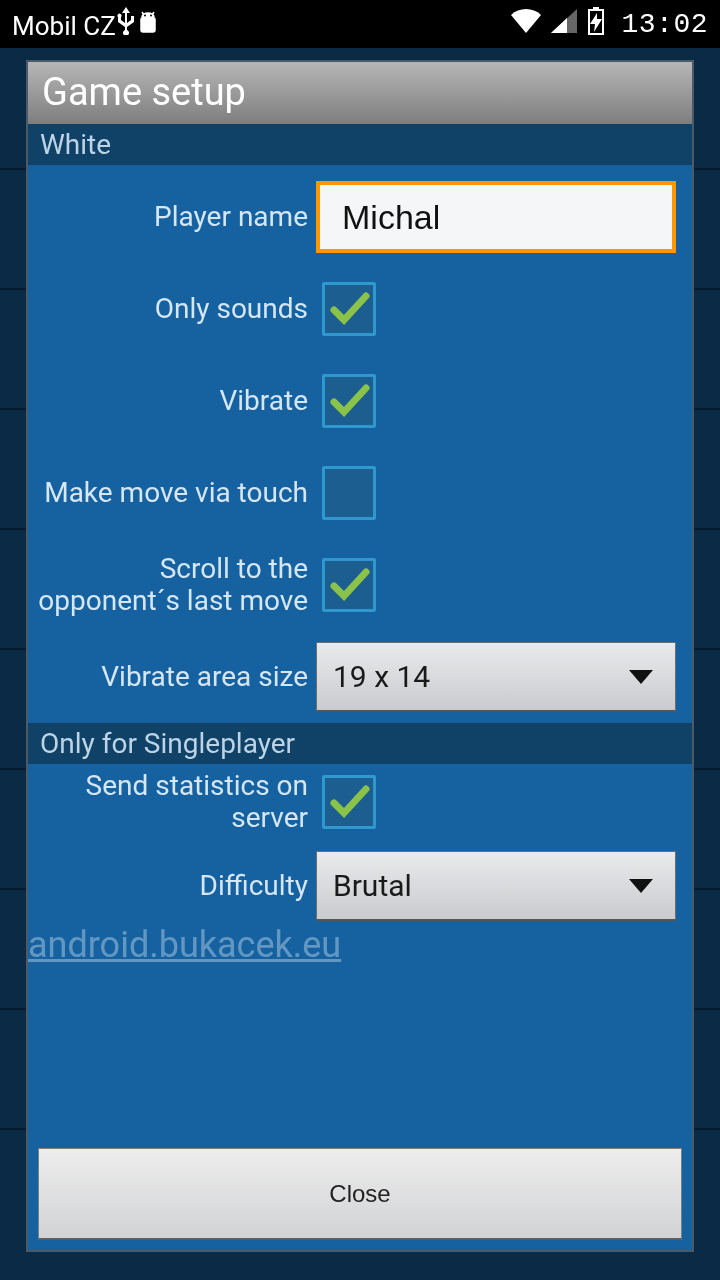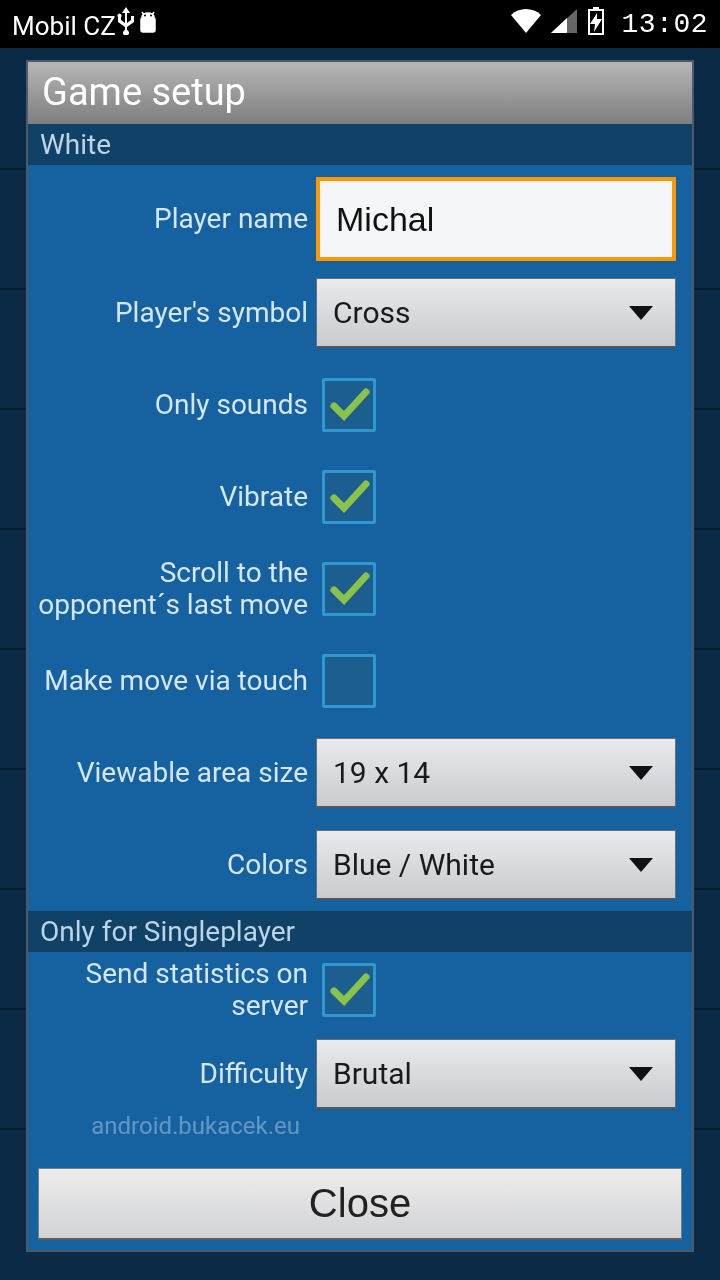--- a/index.html
+++ b/index.html
@@ -84,25 +84,25 @@
     line-height: 1.15;
     padding-right: 8px;
   }
   .row .control {
     flex: 1;
     display: flex;
   }
   
   .text-input {
     width: 100%;
-    height: 84px;
+    height: 72px;
     background: #f5f6f7;
     border: 4px solid #ff9800;
     font-size: 34px;
-    padding: 0 16px;
+    padding: 0 22px;
     color: #111;
     outline: none;
   }
   
   .spinner {
     width: 100%;
     height: 70px;
     background: linear-gradient(#e9eaec, #c9cbce);
     border: 1px solid #6a6d71;
     border-bottom: 2px solid #555;
@@ -140,37 +140,38 @@
   .checkbox svg { display: none; }
   .checkbox.checked svg { display: block; }
 
   
   .button-bar {
     padding: 8px 10px 10px;
     background: #1662a1;
   }
   .close-btn {
     width: 100%;
-    height: 72px;
+    height: 92px;
     background: linear-gradient(#ededed, #d2d3d5);
     border: 1px solid #7b7e82;
     border-bottom: 2px solid #5b5d60;
-    font-size: 40px;
+    font-size: 24px;
     color: #222;
     cursor: pointer;
   }
 
   .cutoff {
     color: #d5e6f5;
-    font-size: 24px;
+    font-size: 36px;
     text-align: right;
     width: 280px;
     padding-right: 8px;
     opacity: 0.4;
     margin-top: -8px;
+    text-decoration: underline;
   }
 </style>
 </head>
 <body>
 
 <div class="status-bar">
   <div class="status-left">
     <span>Mobil CZ</span>
     <span class="usb-icon">
       <svg width="20" height="28" viewBox="0 0 20 28">
@@ -227,29 +228,20 @@
 
   <div class="form">
 
     <div class="row">
       <div class="label">Player name</div>
       <div class="control">
         <input class="text-input" value="Michal" style="">
       </div>
     </div>
 
-    <div class="row">
-      <div class="label">Player's symbol</div>
-      <div class="control">
-        <div class="spinner">
-          <span>Cross</span>
-          <span class="caret"></span>
-        </div>
-      </div>
-    </div>
 
     <div class="row">
       <div class="label">Only sounds</div>
       <div class="control">
         <div class="checkbox checked">
           <svg width="42" height="42" viewBox="0 0 42 42">
               <path d="M6 22 L16 32 L38 8" stroke="#8bc34a" stroke-width="7" fill="none" stroke-linecap="round"></path>
             </svg>
         </div>
       </div>
@@ -260,58 +252,49 @@
       <div class="control">
         <div class="checkbox checked">
           <svg width="42" height="42" viewBox="0 0 42 42">
               <path d="M6 22 L16 32 L38 8" stroke="#8bc34a" stroke-width="7" fill="none" stroke-linecap="round"></path>
             </svg>
         </div>
       </div>
     </div>
 
     <div class="row">
+      <div class="label">Make move via touch</div>
+      <div class="control">
+        <div class="checkbox">
+          
+        </div>
+      </div>
+    </div>
+
+    <div class="row">
       <div class="label">Scroll to the opponent´s last move</div>
       <div class="control">
         <div class="checkbox checked">
           <svg width="42" height="42" viewBox="0 0 42 42">
               <path d="M6 22 L16 32 L38 8" stroke="#8bc34a" stroke-width="7" fill="none" stroke-linecap="round"></path>
             </svg>
         </div>
       </div>
     </div>
 
     <div class="row">
-      <div class="label">Make move via touch</div>
-      <div class="control">
-        <div class="checkbox">
-          
-        </div>
-      </div>
-    </div>
-
-    <div class="row">
-      <div class="label">Viewable area size</div>
+      <div class="label">Vibrate area size</div>
       <div class="control">
         <div class="spinner">
           <span>19 x 14</span>
           <span class="caret"></span>
         </div>
       </div>
     </div>
 
-    <div class="row">
-      <div class="label">Colors</div>
-      <div class="control">
-        <div class="spinner">
-          <span>Blue / White</span>
-          <span class="caret"></span>
-        </div>
-      </div>
-    </div>
 
     <div class="section-header" style="margin:0 -0px">Only for Singleplayer</div>
 
     <div class="row" style="min-height:70px">
       <div class="label">Send statistics on server</div>
       <div class="control">
         <div class="checkbox checked">
           <svg width="42" height="42" viewBox="0 0 42 42">
               <path d="M6 22 L16 32 L38 8" stroke="#8bc34a" stroke-width="7" fill="none" stroke-linecap="round"></path>
             </svg>

